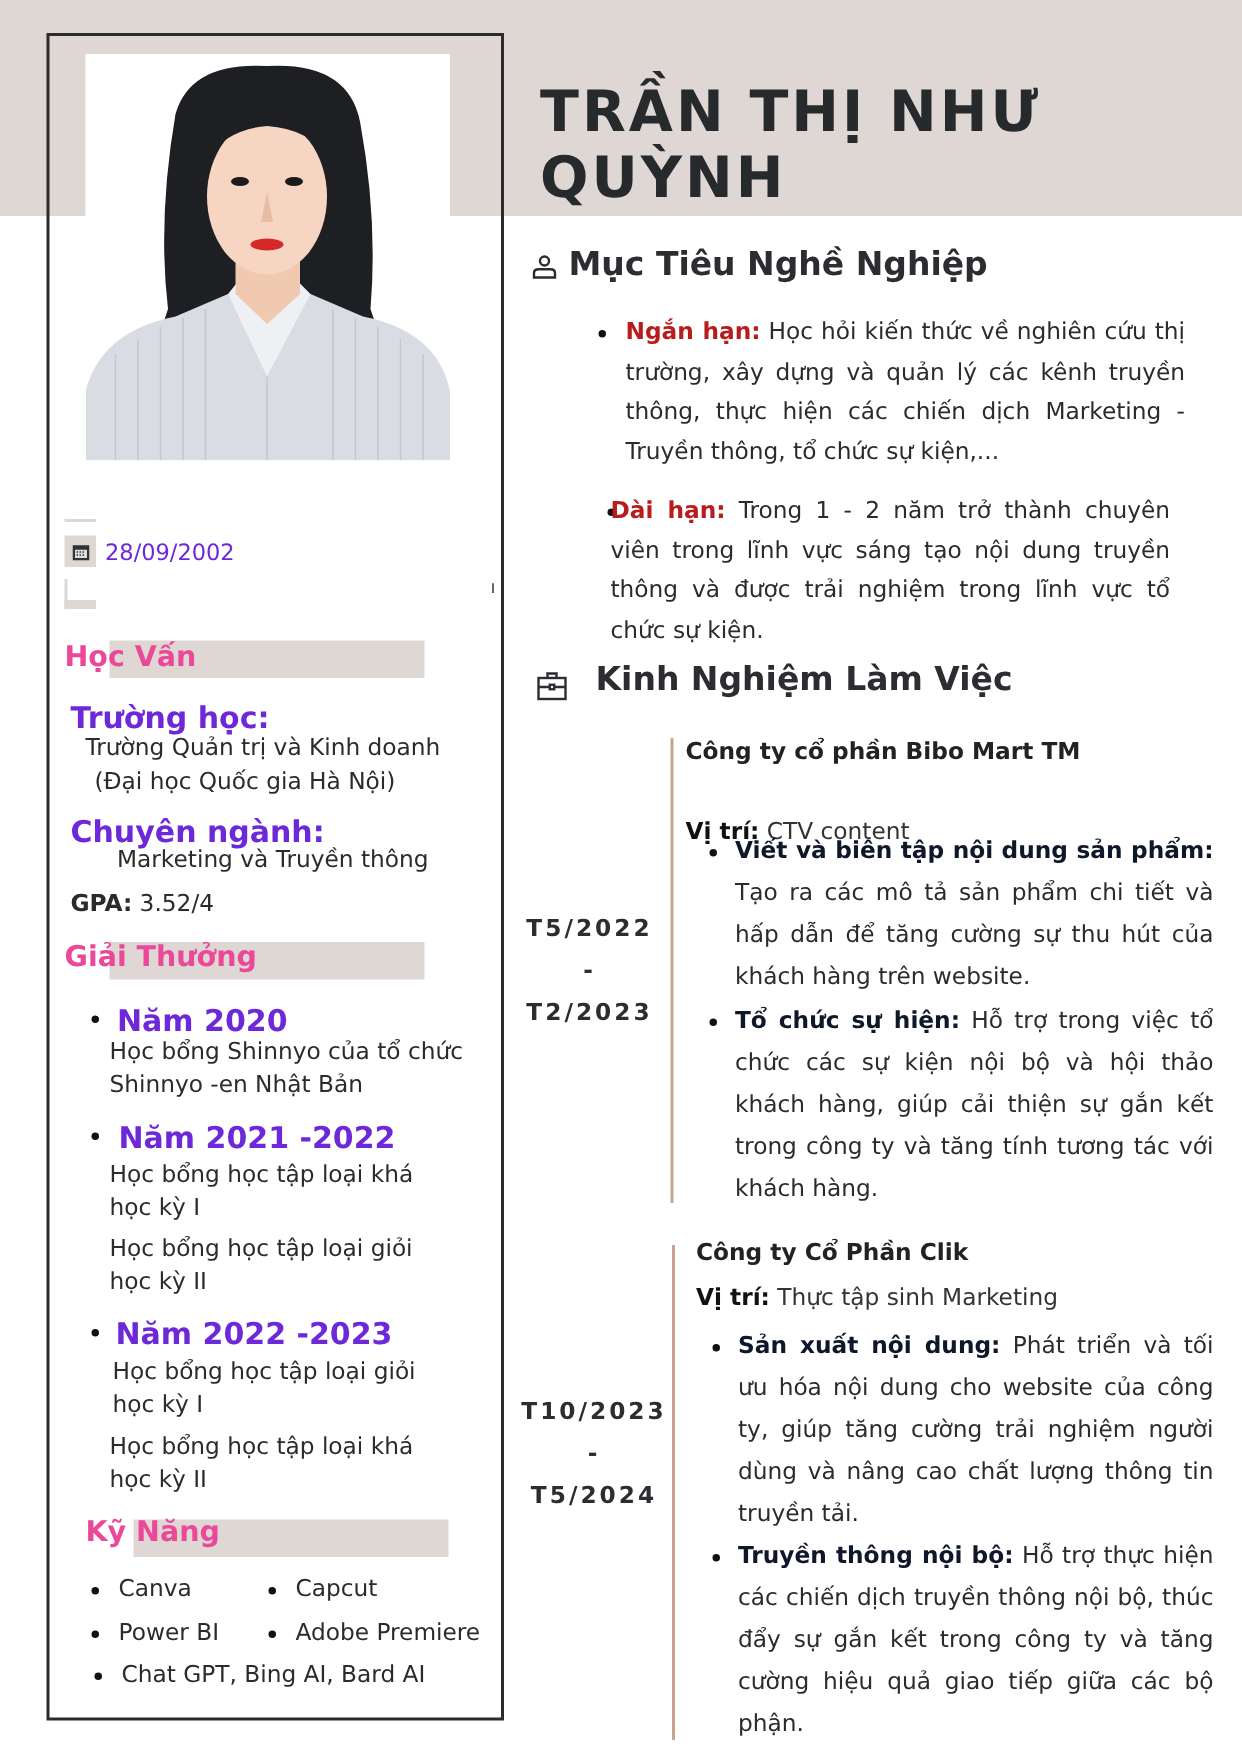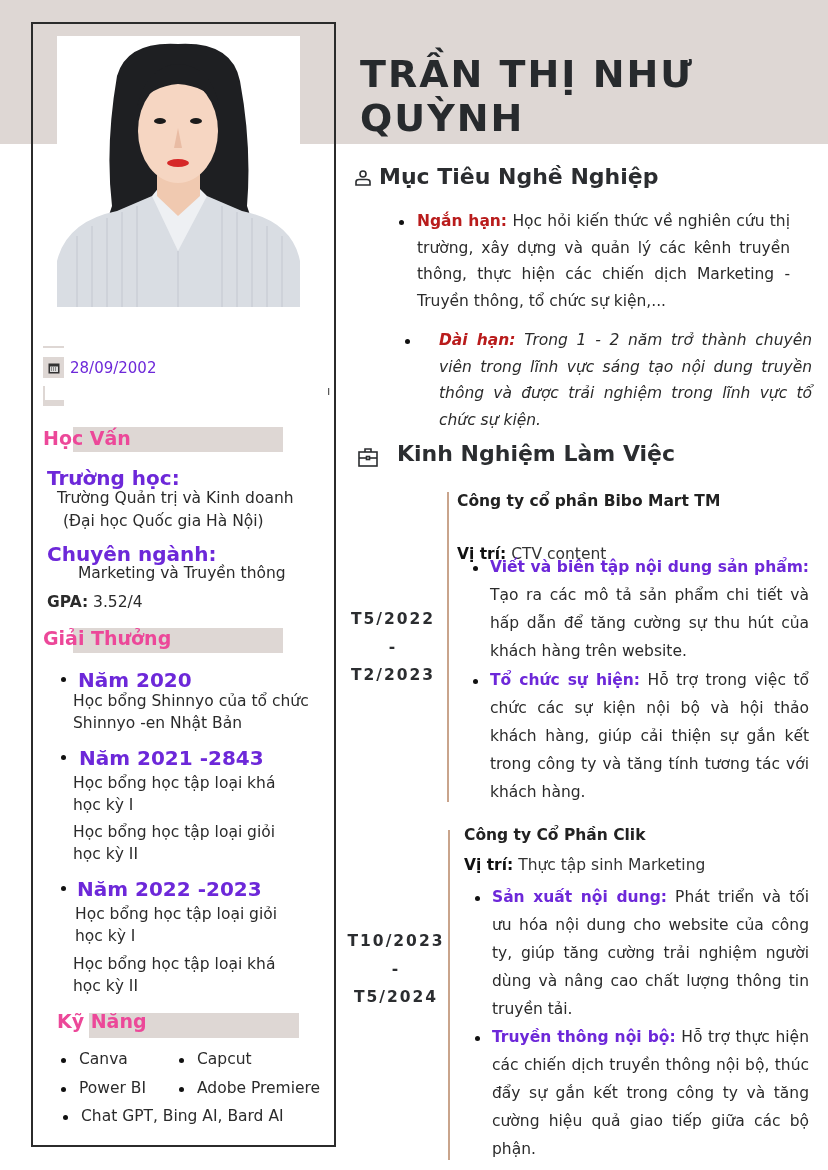--- a/index.html
+++ b/index.html
@@ -29,21 +29,21 @@
 
   .para { position: absolute; font-size: 15.5px; line-height: 26.5px; color: #2b2b2b; text-align: justify; text-align-last: left; }
   .para b { color: #b91c1c; }
 
   .timeline-line { position: absolute; width: 2px; background: #c9a48c; }
   .date-block { position: absolute; width: 100px; text-align: center; font-weight: bold; font-size: 15.5px; letter-spacing: 2px; color: #2b2d30; line-height: 28px; }
   .company { position: absolute; font-weight: bold; font-size: 15.5px; color: #222; }
   .position { position: absolute; font-size: 15.5px; color: #333; }
   .position b { color: #111; }
   .exp-para { position: absolute; font-size: 15.5px; line-height: 28px; color: #2b2b2b; text-align: justify; text-align-last: left; }
-  .exp-para b { color: #6d28d9; }
+  .exp-para b { color: #0f172a; }
 </style>
 </head>
 <body>
 
 <div class="top-band"></div>
 <div class="sidebar-bg-lower"></div>
 <div class="sidebar"></div>
 
 <div class="photo">
   <svg width="243" height="271" viewBox="0 0 243 271">
@@ -116,21 +116,21 @@
 
 <div class="side-heading-bar" style="left:73px; top:628px; width:210px;"></div>
 <div class="side-heading" style="left:43px; top:627px;">Giải Thưởng</div>
 
 <div class="bullet" style="left:61px; top:677px;"></div>
 <div class="side-label" style="left:78px; top:668px;">Năm 2020</div>
 <div class="side-text" style="left:73px; top:692px;">Học bổng Shinnyo của tổ chức</div>
 <div class="side-text" style="left:73px; top:714px;">Shinnyo -en Nhật Bản</div>
 
 <div class="bullet" style="left:61px; top:755px;"></div>
-<div class="side-label" style="left:79px; top:746px;">Năm 2021 -2843</div>
+<div class="side-label" style="left:79px; top:746px;">Năm 2021 -2022</div>
 <div class="side-text" style="left:73px; top:774px;">Học bổng học tập loại khá</div>
 <div class="side-text" style="left:73px; top:796px;">học kỳ I</div>
 <div class="side-text" style="left:73px; top:823px;">Học bổng học tập loại giỏi</div>
 <div class="side-text" style="left:73px; top:845px;">học kỳ II</div>
 
 <div class="bullet" style="left:61px; top:886px;"></div>
 <div class="side-label" style="left:77px; top:877px;">Năm 2022 -2023</div>
 <div class="side-text" style="left:75px; top:905px;">Học bổng học tập loại giỏi</div>
 <div class="side-text" style="left:75px; top:927px;">học kỳ I</div>
 <div class="side-text" style="left:73px; top:955px;">Học bổng học tập loại khá</div>
@@ -154,21 +154,21 @@
       <circle cx="9" cy="5" r="3"></circle>
       <path d="M2 16 L2 13 Q2 10.5 5 10.5 L13 10.5 Q16 10.5 16 13 L16 16 Z"></path>
     </svg>
 </div>
 <div class="sec-title" style="left:379px; top:164px;">Mục Tiêu Nghề Nghiệp</div>
 
 <div class="bullet" style="left:399px; top:220px;"></div>
 <div class="para" style="left:417px; top:208px; width:373px;"><b>Ngắn hạn:</b><span> Học hỏi kiến thức về nghiên cứu thị trường, xây dựng và quản lý các kênh truyền thông, thực hiện các chiến dịch Marketing - Truyền thông, tổ chức sự kiện,...</span></div>
 
 <div class="bullet" style="left:405px; top:339px;"></div>
-<div class="para" style="left:439px; top:327px; width:373px;font-style:italic;"><b>Dài hạn:</b><span> Trong 1 - 2 năm trở thành chuyên viên trong lĩnh vực sáng tạo nội dung truyền thông và được trải nghiệm trong lĩnh vực tổ chức sự kiện.</span></div>
+<div class="para" style="left:407px; top:327px; width:373px;"><b>Dài hạn:</b><span> Trong 1 - 2 năm trở thành chuyên viên trong lĩnh vực sáng tạo nội dung truyền thông và được trải nghiệm trong lĩnh vực tổ chức sự kiện.</span></div>
 
 <div class="sec-icon" style="left:357px; top:446px;">
   <svg width="22" height="22" viewBox="0 0 22 22" fill="none" stroke="#2b2d30" stroke-width="1.6">
       <rect x="2" y="6" width="18" height="14"></rect>
       <path d="M8 6 L8 3 L14 3 L14 6"></path>
       <line x1="2" y1="12" x2="20" y2="12"></line>
       <rect x="9.5" y="10.5" width="3" height="3" fill="#fff"></rect>
     </svg>
 </div>
 <div class="sec-title" style="left:397px; top:441px;">Kinh Nghiệm Làm Việc</div>

